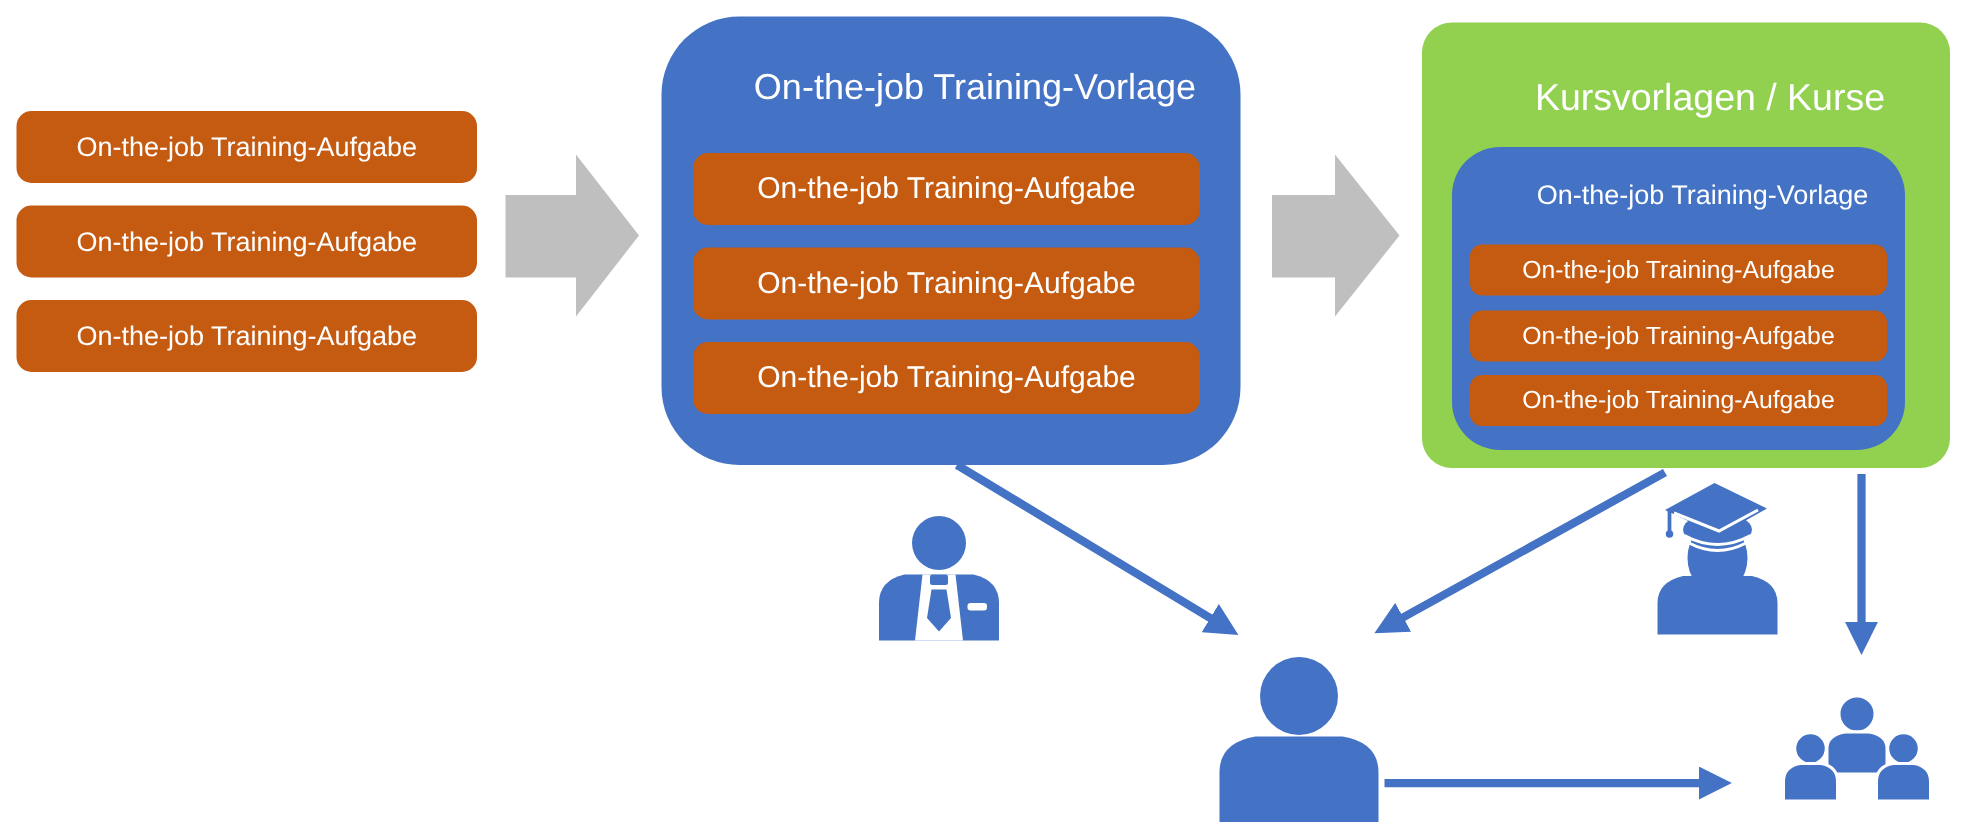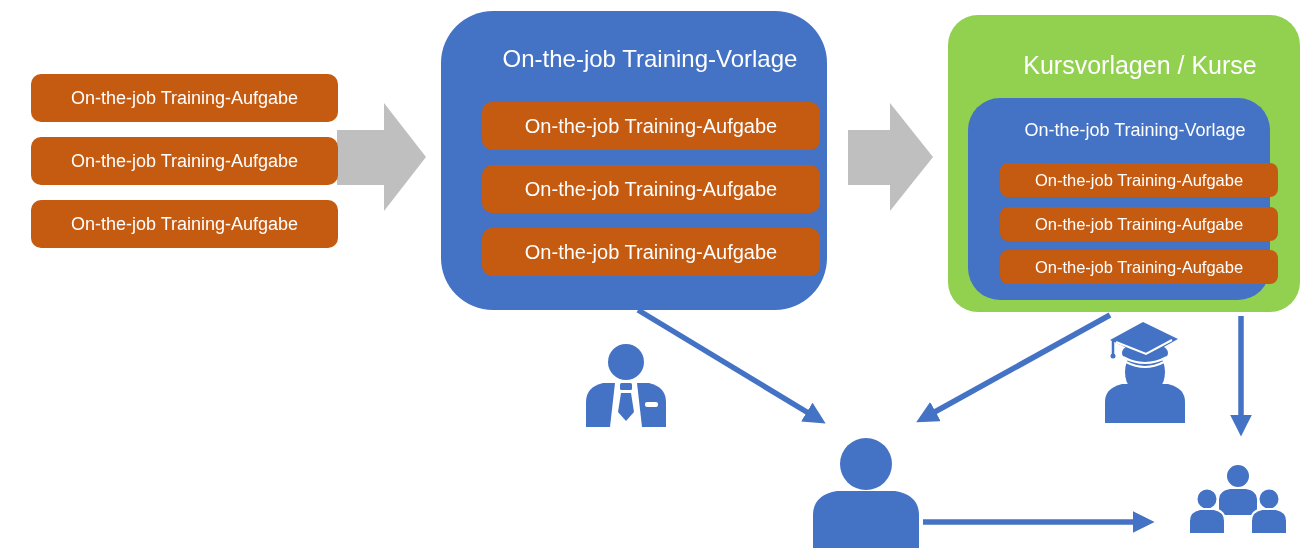--- a/index.html
+++ b/index.html
@@ -13,37 +13,36 @@
   .overlay{position:absolute;left:0;top:0;z-index:1;}
   .chip{
     position:absolute;
     background:#C55A11;
     color:#ffffff;
     border-radius:10px;
     display:flex;align-items:center;justify-content:center;
     text-align:right;
     z-index:2;
     white-space:nowrap;
-    margin-left:20px;
   }
   .chip-left{left:11px;width:307px;height:48px;font-size:18px;}
   .panel{position:absolute;z-index:2;}
   .panel-title{
     position:absolute;left:16px;width:100%;
     text-align:center;color:#ffffff;white-space:nowrap;
   }
   .template-panel{
     left:441px;top:11px;width:386px;height:299px;
     background:#4472C4;border-radius:52px;
   }
   .template-panel .panel-title{top:34px;font-size:24px;}
   .chip-mid{left:21px;width:338px;height:48px;font-size:20px;}
   .course-panel{
     left:948px;top:15px;width:352px;height:297px;
-    background:#92D050;border-radius:30px;
+    background:#92D050;border-radius:20px;
   }
   .course-panel .panel-title{top:36px;font-size:25px;}
   .inner-template{
     position:absolute;left:20px;top:83px;width:302px;height:202px;
     background:#4472C4;border-radius:32px;
   }
   .inner-template .panel-title{top:22px;font-size:18px;}
   .chip-inner{left:12px;width:278px;height:34px;font-size:16.5px;border-radius:8px;}
 </style>
 </head>

